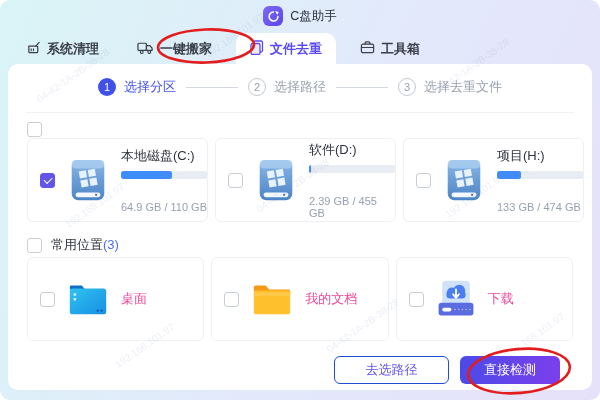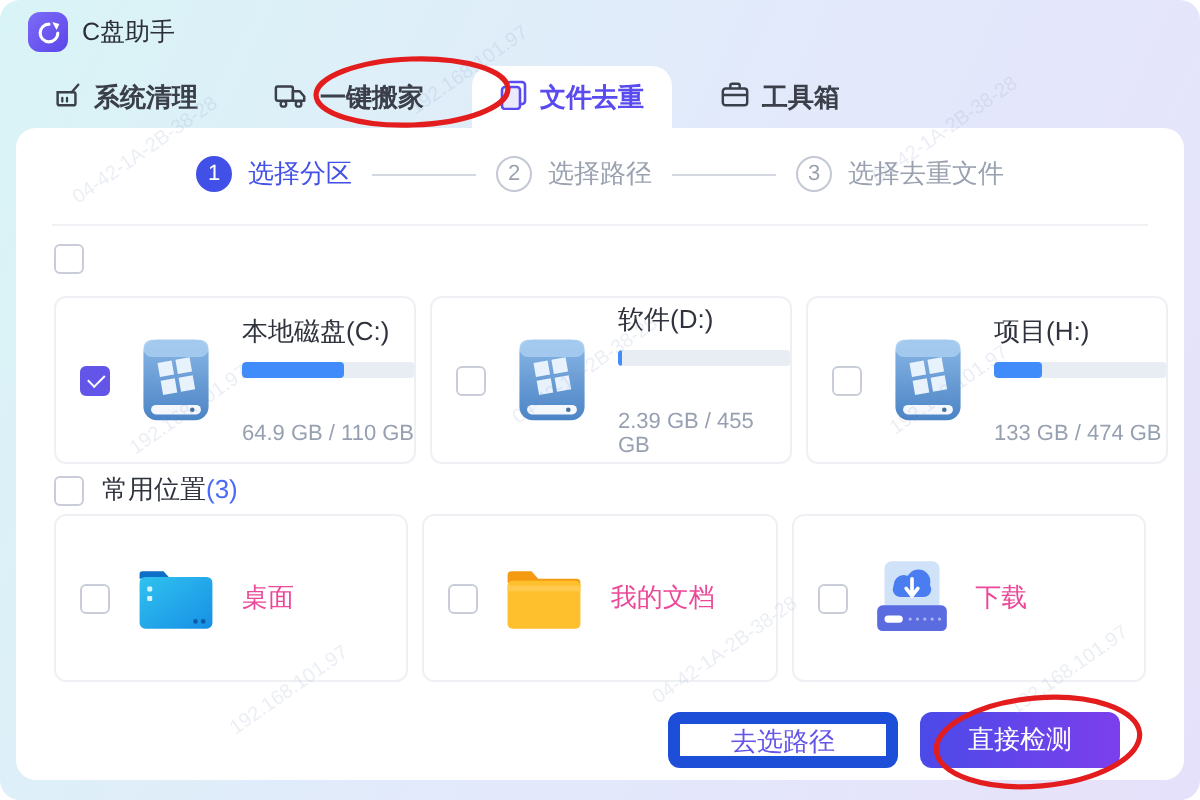--- a/index.html
+++ b/index.html
@@ -1,20 +1,20 @@
 <!DOCTYPE html>
 <html><head>
 <meta charset="utf-8">
 <style>
   html,body{margin:0;padding:0;}
   body{width:600px;height:400px;font-family:"Liberation Sans",sans-serif;background:#fff;}
   .window{position:relative;width:600px;height:400px;border-radius:10px;overflow:hidden;
     background:linear-gradient(115deg,#d9f4f6 0%,#e3e9fb 55%,#e6e1fa 100%);box-sizing:border-box;}
   
-  .titlebar{position:absolute;top:0;left:0;right:0;height:32px;display:flex;align-items:center;padding:0 14px;box-sizing:border-box;}
+  .titlebar{position:absolute;top:0;left:0;right:0;height:32px;display:flex;align-items:center;padding:0 14px;box-sizing:border-box;justify-content:center;}
   .app-logo{width:20px;height:20px;border-radius:6px;background:linear-gradient(135deg,#7d6bf8,#5b46e8);
     display:flex;align-items:center;justify-content:center;flex:0 0 auto;}
   .app-title{font-size:12.5px;color:#2b2f3a;margin-left:7px;}
   .tb-right{margin-left:auto;display:flex;align-items:center;gap:15px;}
   .login-btn{width:62px;height:20px;border-radius:10px;border:none;cursor:pointer;
     background:linear-gradient(90deg,#6a5af0,#8b5cf6);color:#fff;font-size:11px;line-height:20px;text-align:center;padding:0;}
   .tb-icon{width:16px;height:16px;display:flex;align-items:center;justify-content:center;cursor:pointer;}
   .burger{display:flex;flex-direction:column;gap:3px;}
   .burger i{display:block;width:14px;height:1.6px;background:#30343e;border-radius:1px;}
   .min-line{width:13px;height:1.6px;background:#30343e;border-radius:1px;}
@@ -44,21 +44,21 @@
   .card{flex:1;height:84px;border:1px solid #eef0f4;border-radius:6px;box-sizing:border-box;
     display:flex;align-items:center;padding-left:12px;background:#fff;}
   .card .icon-wrap{margin:0 10px;flex:0 0 auto;display:flex;}
   .disk-name{font-size:13px;color:#2f333d;}
   .bar{width:86px;height:8px;background:#e8edf4;border-radius:2px;margin-top:6px;overflow:hidden;}
   .bar-fill{height:100%;background:#3f8cfa;border-radius:2px;}
   .disk-size{font-size:11px;color:#97a0b0;margin-top:22px;}
   .loc-label{font-size:13px;color:#ec4899;}
   
   .footer{position:absolute;right:32px;bottom:6px;display:flex;gap:11px;}
-  .btn-outline{width:115px;height:28px;border-radius:6px;border:6px solid #1d4ed8;background:#fff;
+  .btn-outline{width:115px;height:28px;border-radius:6px;border:1px solid #1d4ed8;background:#fff;
     color:#6455e9;font-size:13px;cursor:pointer;padding:0;}
   .btn-primary{width:100px;height:28px;border-radius:6px;border:none;cursor:pointer;
     background:linear-gradient(90deg,#4b4ae8,#7c3fed);color:#fff;font-size:13px;padding:0;}
   
   .annotations{position:absolute;inset:0;pointer-events:none;z-index:50;}
   .watermark{position:absolute;font-size:10px;color:rgba(130,148,190,0.16);transform:rotate(-35deg);
     white-space:nowrap;pointer-events:none;z-index:40;}
 </style>
 </head>
 <body>
@@ -145,21 +145,21 @@
         <span class="step-label">选择去重文件</span>
       </div>
     </div>
 
     <div class="divider"></div>
 
     <div class="sec-header" style="top:58px">
       <span class="checkbox"></span>
     </div>
 
-    <div class="cards" style="top:84px">
+    <div class="cards" style="top:74px">
 
       <div class="card">
         <span class="checkbox checked"></span>
         <span class="icon-wrap">
           <svg width="46" height="46" viewBox="0 0 48 48">
               <defs>
                 <linearGradient id="dg1" x1="0" y1="0" x2="0" y2="1">
                   <stop offset="0" stop-color="#8ab7e6"></stop>
                   <stop offset="1" stop-color="#4b84c6"></stop>
                 </linearGradient>

